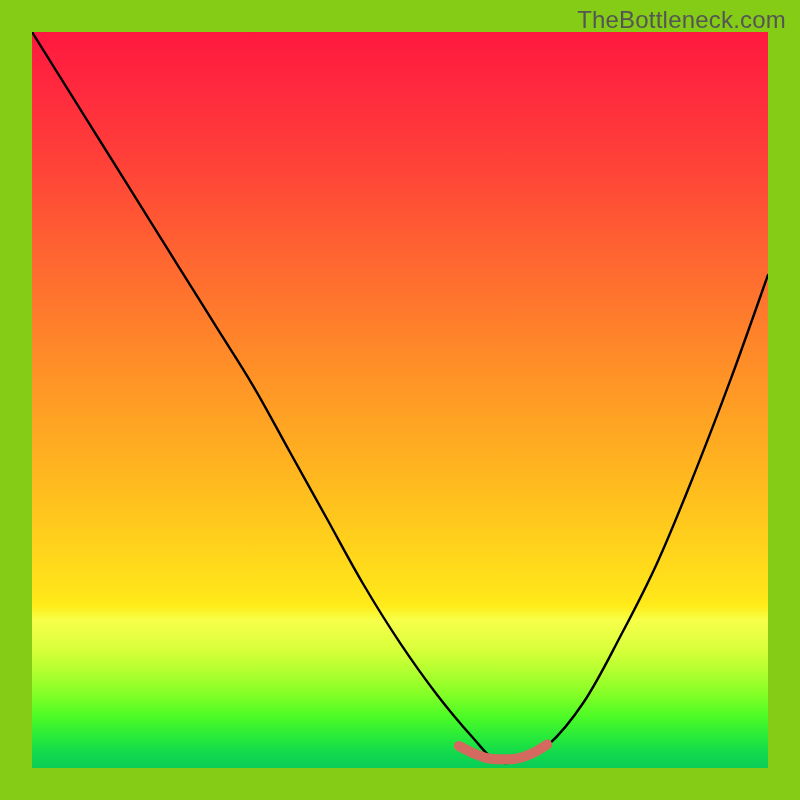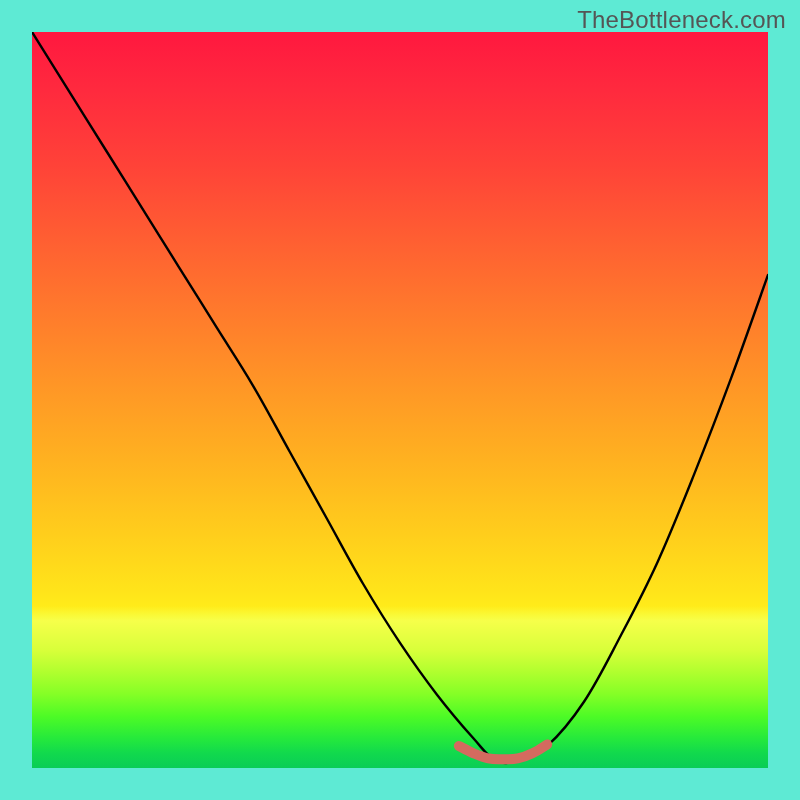--- a/index.html
+++ b/index.html
@@ -8,21 +8,21 @@
     width: 800px;
     height: 800px;
     background: #000;
     overflow: hidden;
     font-family: Arial, Helvetica, sans-serif;
   }
   .frame {
     position: relative;
     width: 800px;
     height: 800px;
-    background: #5eead4;
+    background: #84cc16;
   }
   .watermark {
     position: absolute;
     top: 6px;
     right: 14px;
     color: #555;
     font-size: 24px;
     font-weight: 500;
     letter-spacing: 0.2px;
     z-index: 10;

